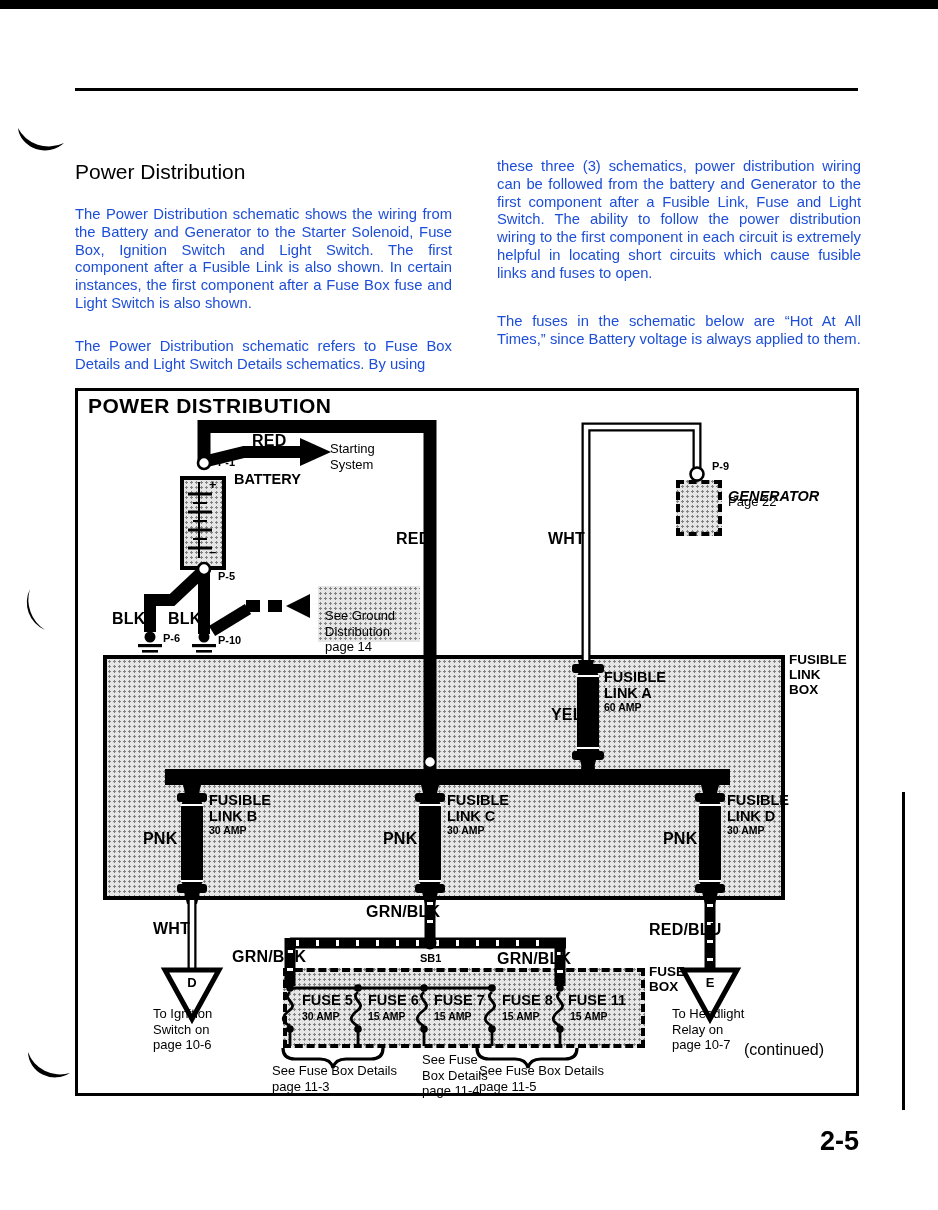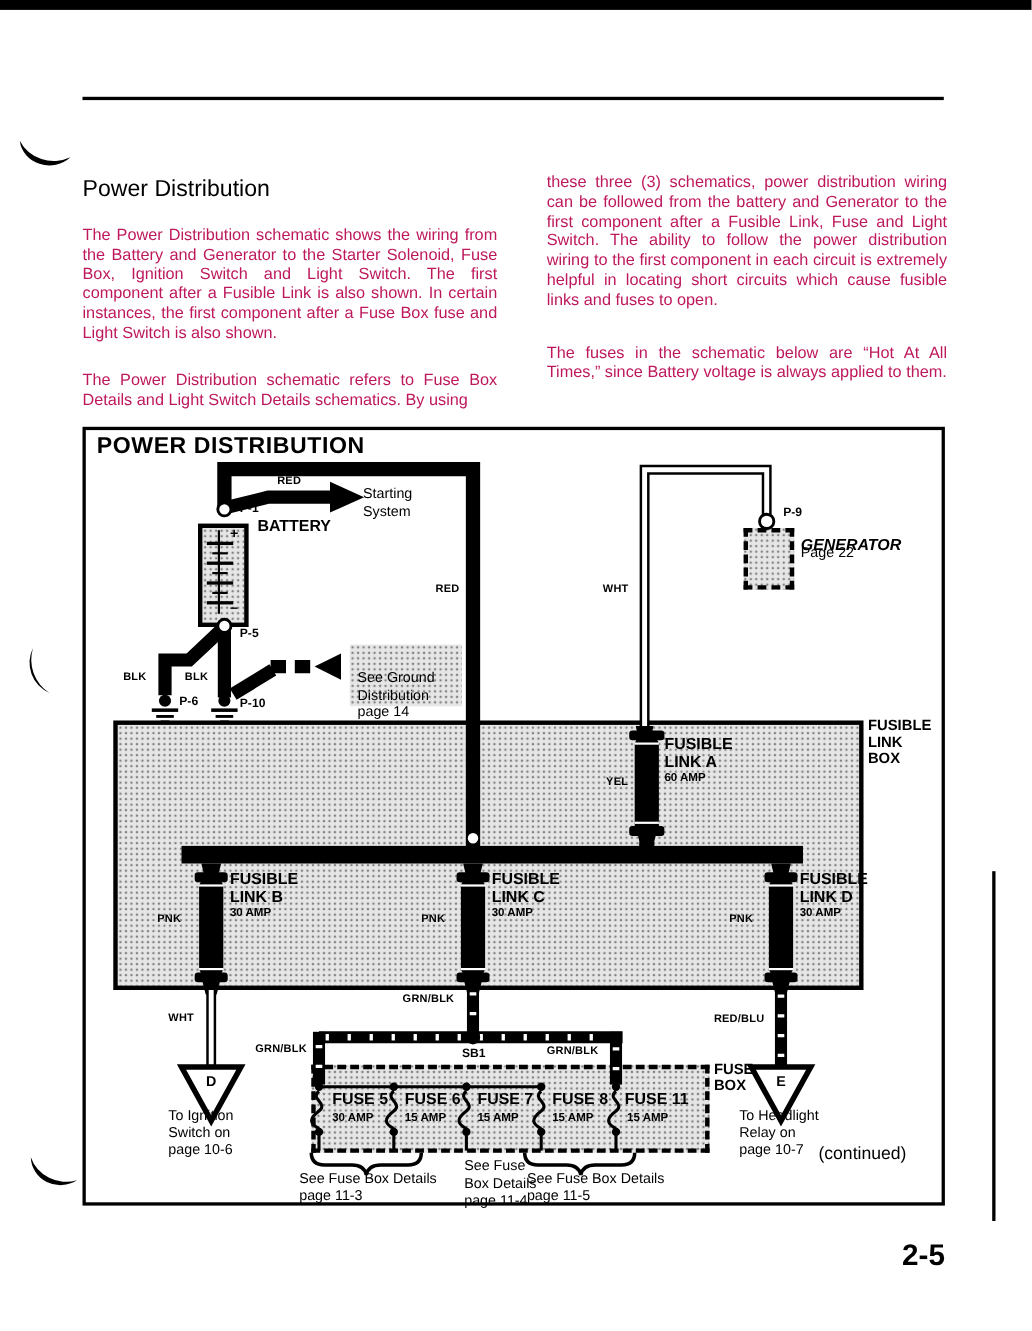--- a/index.html
+++ b/index.html
@@ -1,28 +1,28 @@
 <!DOCTYPE html>
 <html><head>
 <meta charset="utf-8">
 <style>
   html,body{margin:0;padding:0;background:#fff;}
   .page{position:relative;width:938px;height:1210px;background:#fff;overflow:hidden;
         font-family:"Liberation Sans",sans-serif;color:#000;}
   .abs{position:absolute;}
-  .body-text{font-size:14.8px;line-height:17.8px;text-align:justify;color:#be185d;}
+  .body-text{font-size:14.8px;line-height:17.8px;text-align:justify;color:#1d4ed8;}
   .h1{font-size:21px;font-weight:400;}
   .stipple{background-color:#e6e6e6;
     background-image:radial-gradient(circle, rgba(30,30,30,.5) 1px, rgba(0,0,0,0) 1.4px);
     background-size:5px 5px;}
   .frame{border:3px solid #000;}
   .flbox{border:4px solid #000;}
   .dashedbox{border:4px dashed #000;}
   .lbl{position:absolute;white-space:pre-line;}
-  .wire{font-size:10px;font-weight:bold;letter-spacing:.2px;}
+  .wire{font-size:16px;font-weight:bold;letter-spacing:.2px;}
   .pin{font-size:11px;font-weight:bold;}
   .comp{font-size:14.5px;font-weight:bold;line-height:15.5px;}
   .comp-sm{font-size:13.5px;font-weight:bold;line-height:15px;}
   .amp{font-size:10.5px;font-weight:bold;}
   .note{font-size:13px;line-height:15.5px;}
   .big-title{font-size:21px;font-weight:bold;letter-spacing:.5px;}
   .tri-letter{font-size:13px;font-weight:bold;text-align:center;}
   svg.layer{position:absolute;left:0;top:0;pointer-events:none;}
 </style>
 </head>

